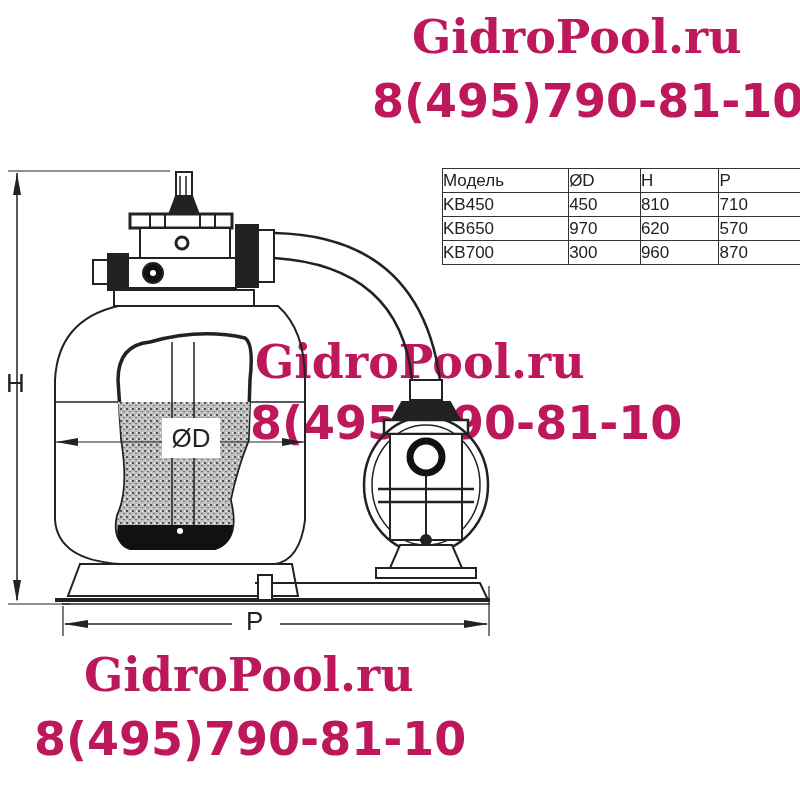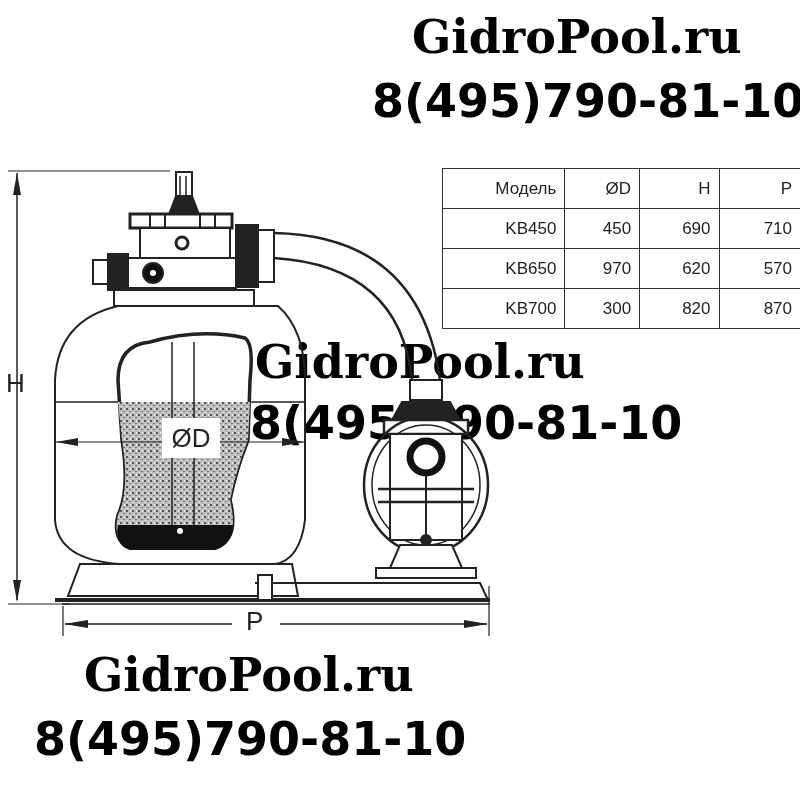--- a/index.html
+++ b/index.html
@@ -1,29 +1,29 @@
 <!DOCTYPE html>
 <html><head>
 <meta charset="utf-8">
 <style>
   html, body { margin: 0; padding: 0; background: #ffffff; }
   body { width: 800px; height: 800px; position: relative; overflow: hidden; font-family: "Liberation Sans", sans-serif; }
-  .wm { position: absolute; color: #000000; font-family: "DejaVu Sans", sans-serif; font-weight: bold; white-space: nowrap; letter-spacing: 0px; z-index: 1; text-align: center; }
+  .wm { position: absolute; color: #be185d; font-family: "DejaVu Sans", sans-serif; font-weight: bold; white-space: nowrap; letter-spacing: 0px; z-index: 1; text-align: center; }
   .wm-site { font-family: "DejaVu Serif", serif; font-weight: bold; }
   #wm-top-site { left: 412px; top: 10px; font-size: 46px; }
   #wm-top-phone { left: 372px; top: 74px; font-size: 46px; }
   #wm-mid-site { left: 255px; top: 335px; font-size: 46px; }
   #wm-mid-phone { left: 250px; top: 396px; font-size: 46px; }
   #wm-bot-site { left: 84px; top: 648px; font-size: 46px; }
   #wm-bot-phone { left: 34px; top: 712px; font-size: 46px; }
 
   svg.drawing { position: absolute; left: 0; top: 0; z-index: 2; }
 
   .spec-table { position: absolute; left: 442px; top: 168px; z-index: 3; border-collapse: collapse; background: transparent; }
-  .spec-table td, .spec-table th { border: 1px solid #333; font-weight: normal; font-size: 17px; color: #222; text-align: right; padding: 8px; height: 23px; }
+  .spec-table td, .spec-table th { border: 1px solid #333; font-weight: normal; font-size: 17px; color: #222; text-align: left; padding: 0; height: 23px; }
   .spec-table .c0 { width: 127px; }
   .spec-table .c1 { width: 72px; }
   .spec-table .c2 { width: 79px; }
   .spec-table .c3 { width: 82px; border-right: none; }
 
   .dim-label { position: absolute; z-index: 4; font-size: 26px; color: #222; font-family: "Liberation Sans", sans-serif; }
   #lbl-h { left: 6px; top: 368px; }
   #lbl-p { left: 246px; top: 606px; }
   #lbl-d { left: 162px; top: 418px; width: 58px; height: 40px; background: #fff; text-align: center; line-height: 40px; font-size: 26px; }
 </style>
@@ -146,29 +146,29 @@
   <tbody>
       <tr>
     <th class="c0">Модель</th>
     <th class="c1">ØD</th>
     <th class="c2">H</th>
     <th class="c3">P</th>
   </tr>
   <tr>
     <td class="c0">KB450</td>
     <td class="c1">450</td>
-    <td class="c2">690</td>
+    <td class="c2">810</td>
     <td class="c3">710</td>
   </tr>
   <tr>
     <td class="c0">KB650</td>
     <td class="c1">970</td>
     <td class="c2">620</td>
     <td class="c3">570</td>
   </tr>
   <tr>
     <td class="c0">KB700</td>
     <td class="c1">300</td>
-    <td class="c2">820</td>
+    <td class="c2">960</td>
     <td class="c3">870</td>
   </tr>
 </tbody>
   </table>
 
 </body></html>

